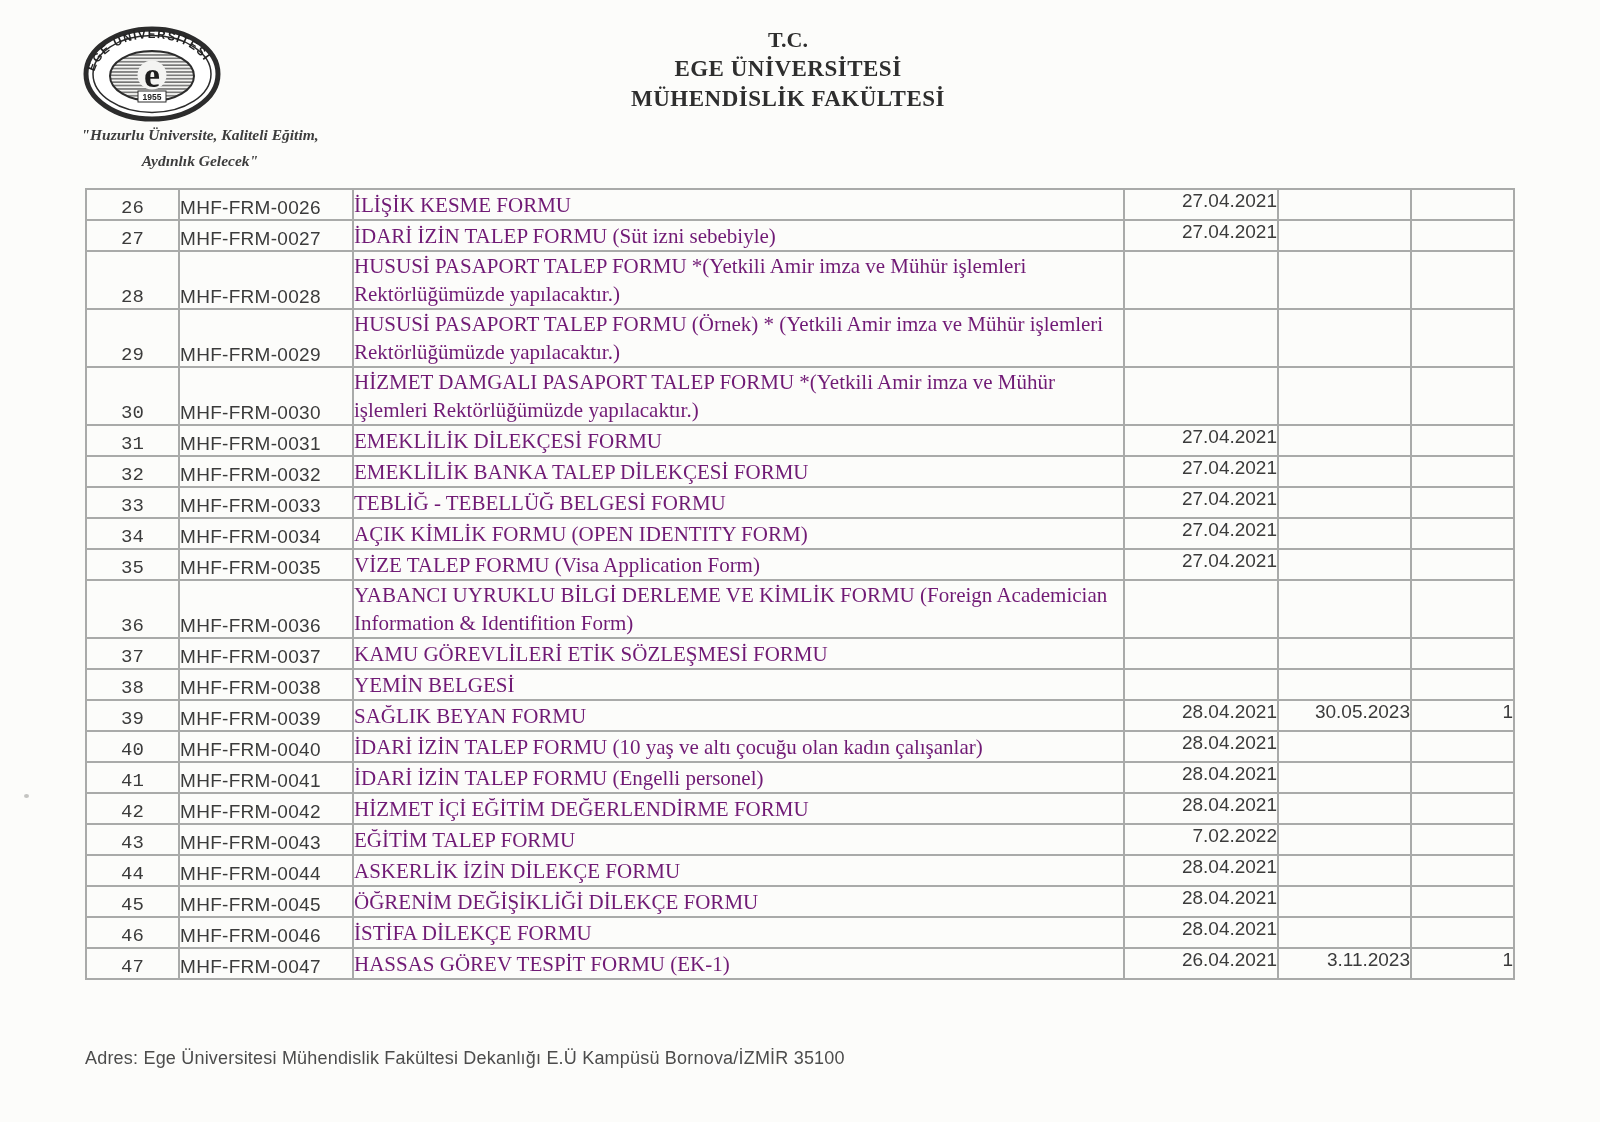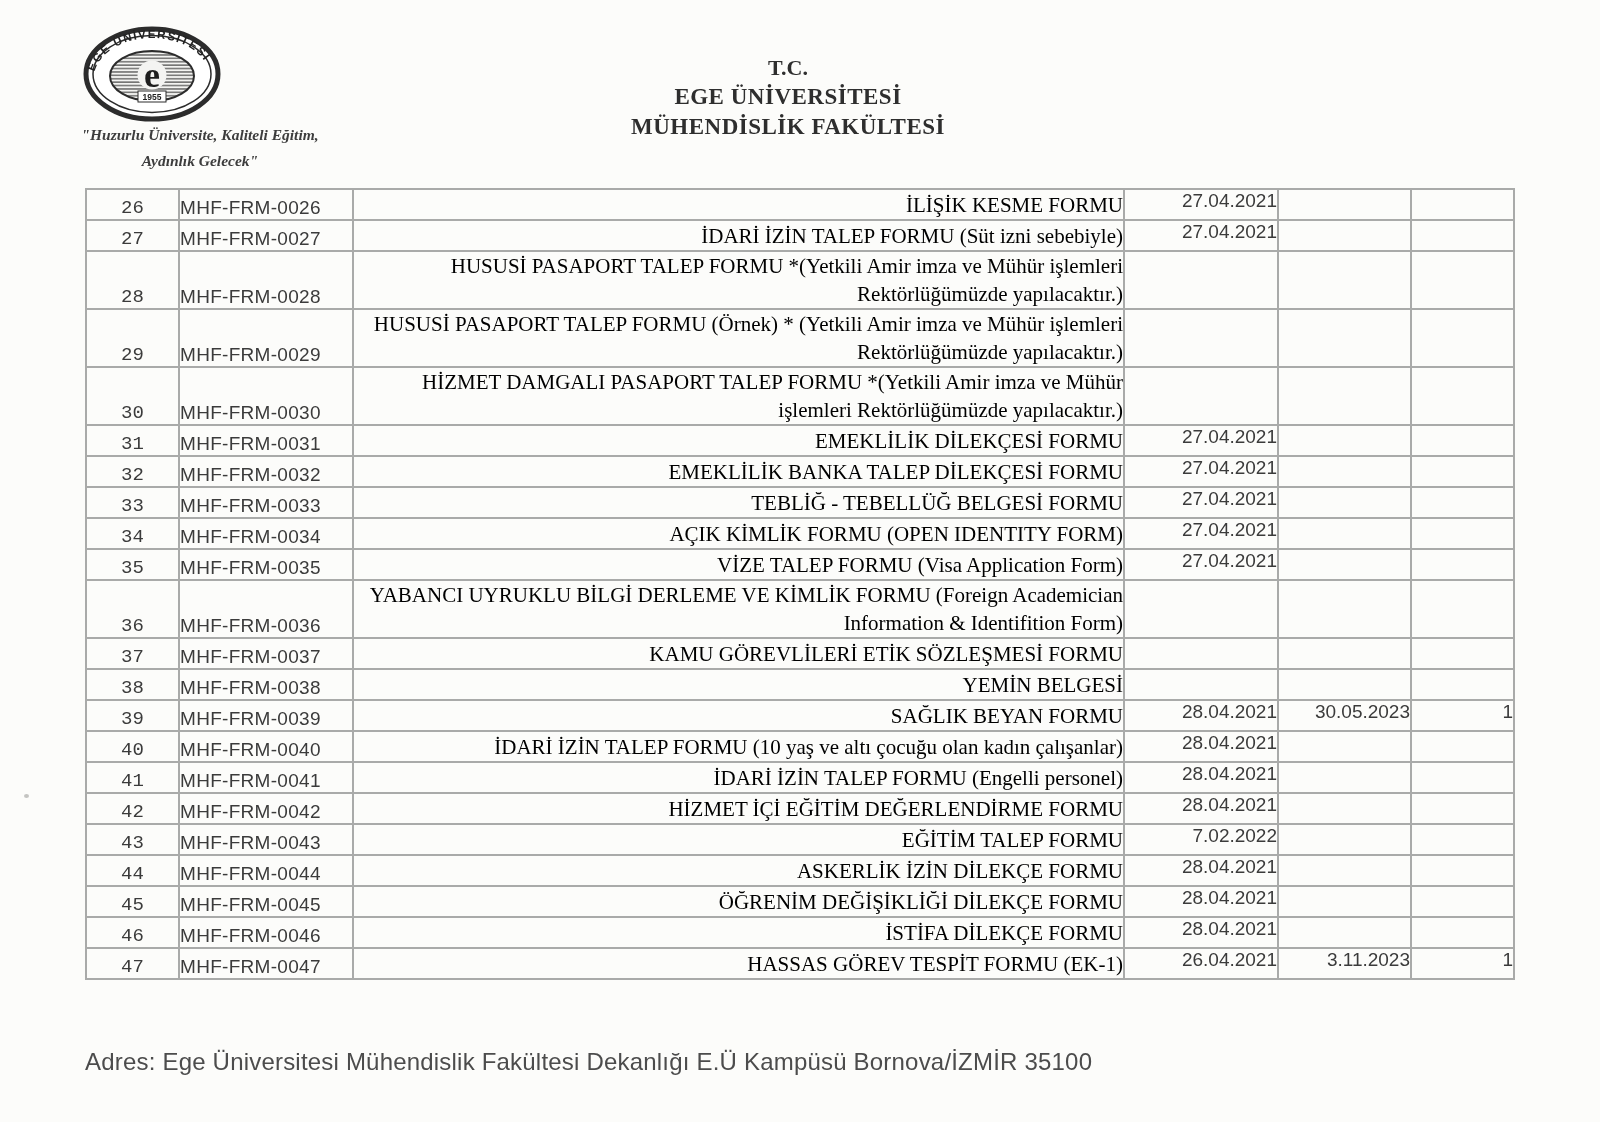--- a/index.html
+++ b/index.html
@@ -19,21 +19,21 @@
     font-family:"Liberation Serif",serif;
     font-style:italic;font-weight:bold;
     font-size:15.5px;line-height:26px;color:#3d3d3d;
   }
   .titleblock{
     position:absolute;left:488px;top:25px;width:600px;
     text-align:center;
     font-family:"Liberation Serif",serif;
     font-weight:bold;color:#2e2e2e;
   }
-  .titleblock .t1{font-size:22px;line-height:29px;margin-top:28px;}
+  .titleblock .t1{font-size:22px;line-height:29px;}
   .titleblock .t2{font-size:23px;line-height:30px;letter-spacing:.5px;}
   .titleblock .t3{font-size:22px;line-height:30px;}
   
   table.doclist{
     position:absolute;left:85px;top:188px;
     width:1428px;
     border-collapse:collapse;
     table-layout:fixed;
   }
   table.doclist td{
@@ -46,34 +46,34 @@
     text-align:center;vertical-align:bottom;
     font-size:19px;color:#3b3b3b;padding-bottom:4px;font-family:Liberation Mono, monospace;
   }
   td.c-code{
     text-align:left;vertical-align:bottom;
     font-size:19px;letter-spacing:.3px;color:#3b3b3b;
     padding:0 0 4px 7px;white-space:nowrap;
   }
   td.c-name{
     font-family:"Liberation Serif",serif;
-    font-size:21px;line-height:28px;color:#000000;
-    text-align:right;vertical-align:bottom;
+    font-size:21px;line-height:28px;color:#701a75;
+    text-align:left;vertical-align:bottom;
     padding:1px 4px 2px 6px;
   }
   td.c-d1,td.c-d2,td.c-rev{
     text-align:right;vertical-align:top;
     font-size:19px;color:#3b3b3b;
     padding:3px 6px 0 0;white-space:nowrap;
   }
   td.c-rev{padding-right:8px;}
   
   .footer-address{
     position:absolute;left:85px;top:1048px;
-    font-size:24px;color:#4c4c4c;letter-spacing:.2px;
+    font-size:18px;color:#4c4c4c;letter-spacing:.2px;
   }
   .footer-contact{
     position:absolute;right:112px;top:1077px;
     text-align:right;font-size:17.5px;color:#4c4c4c;line-height:31px;margin-top:41px;
   }
   
   .speck{position:absolute;left:24px;top:794px;width:5px;height:4px;
     background:#b5b5b3;border-radius:50%;opacity:.8;}
 </style>
 </head>

